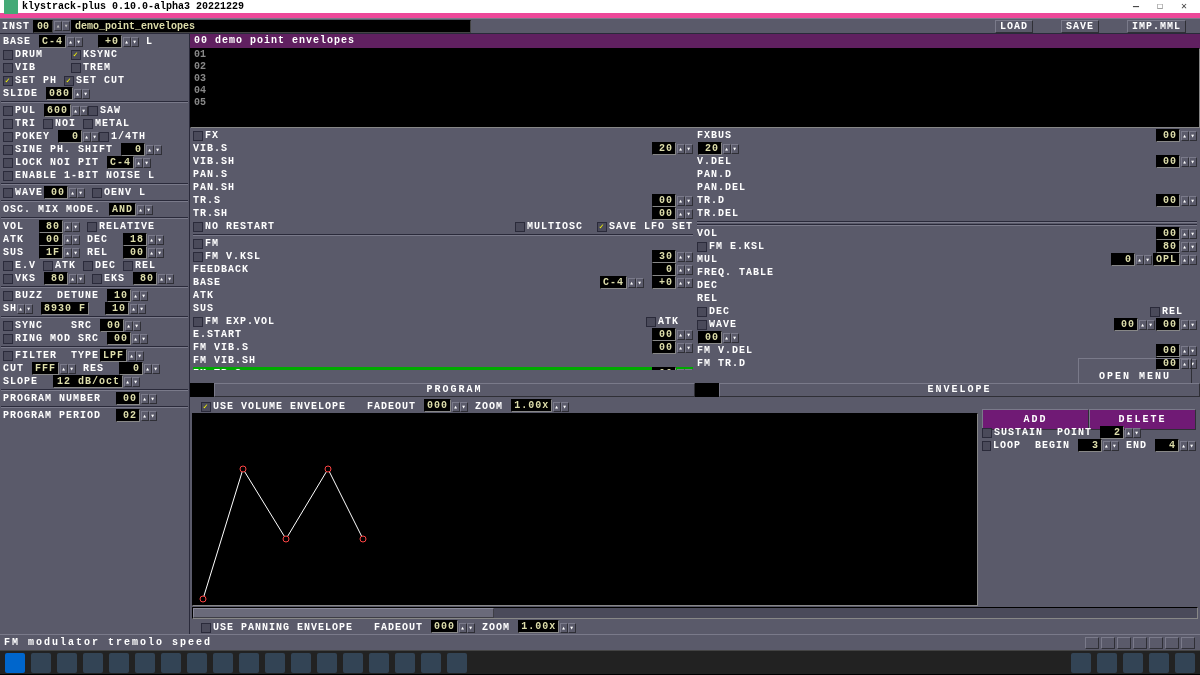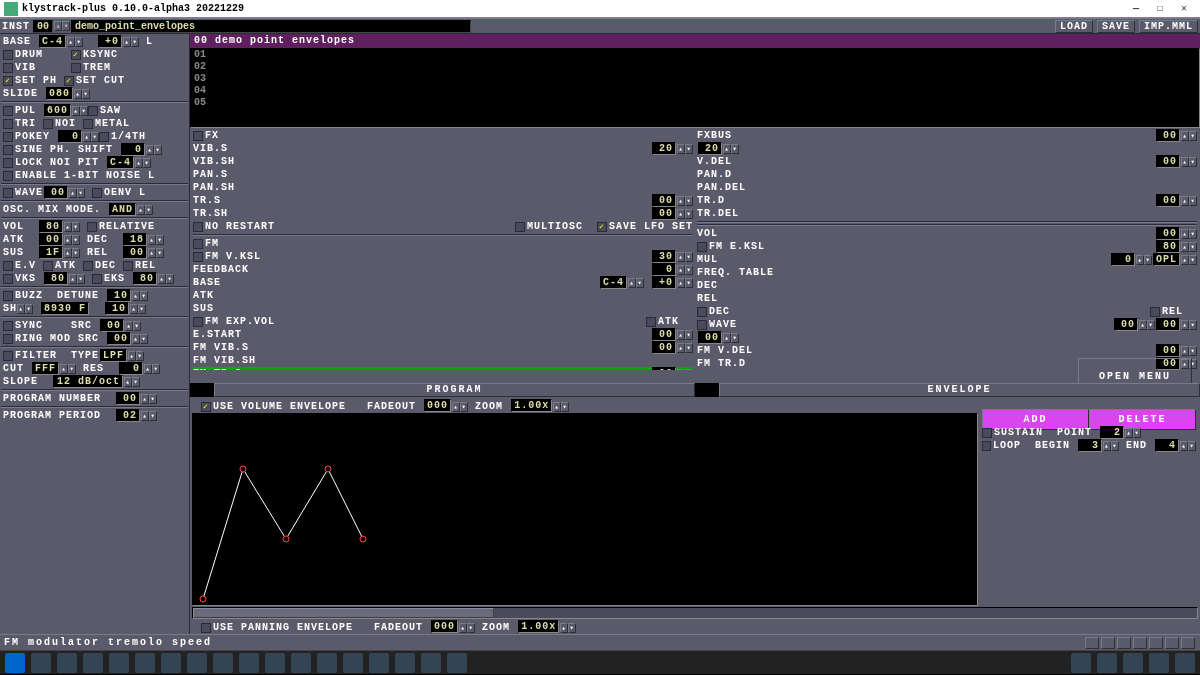--- a/index.html
+++ b/index.html
@@ -1,24 +1,24 @@
 <!DOCTYPE html>
 <html><head>
 <meta charset="utf-8">
 <style>
 * { margin:0; padding:0; box-sizing:border-box; font-family:'Courier New',monospace; font-size:10px; font-weight:bold; user-select:none; }
 body { background:#000; color:#c0c0c0; width:1200px; height:675px; overflow:hidden; position:relative; }
-.titlebar { height:18px; background:#fff; color:#000; display:flex; align-items:center; padding:0 4px; border-bottom:1px solid #ec4899; }
+.titlebar { height:18px; background:#fff; color:#000; display:flex; align-items:center; padding:0 4px; border-bottom:5px solid #ec4899; }
 .titlebar .icon { width:14px; height:14px; background:#4a7; margin-right:4px; }
 .titlebar .spacer { flex:1; }
 .titlebar .winbtn { width:24px; height:16px; text-align:center; line-height:16px; color:#444; cursor:pointer; }
 .toolbar { height:16px; background:#5a5a6a; display:flex; align-items:center; border-top:1px solid #7a7a8a; border-bottom:1px solid #2a2a3a; }
 .tb-label { color:#fff; padding:0 2px; letter-spacing:1px; }
 .tb-val { background:#000; color:#dda; padding:0 3px; margin:0 1px; border:1px inset #444; }
-.tb-btn { background:#5a5a6a; color:#fff; padding:0 4px; border:1px outset #7a7a8a; margin:0 2px; cursor:pointer; letter-spacing:1px; }
+.tb-btn { background:#5a5a6a; color:#fff; padding:0 4px; border:1px outset #7a7a8a; margin:0 14px; cursor:pointer; letter-spacing:1px; }
 .tb-spacer { flex:1; }
 .main { display:flex; height:600px; }
 .left { width:190px; background:#5a5a6a; border-right:1px solid #2a2a3a; padding:1px; overflow:hidden; }
 .right { flex:1; display:flex; flex-direction:column; }
 .row { display:flex; align-items:center; height:13px; padding:0 2px; color:#fff; letter-spacing:1px; white-space:nowrap; }
 .chk { width:10px; height:10px; border:1px solid #2a2a3a; background:#4a4a5a; display:inline-block; margin-right:2px; text-align:center; line-height:8px; color:#ff0; font-size:8px; }
 .chk.on::before { content:'✓'; }
 .val { background:#000; color:#dda; padding:0 2px; min-width:24px; display:inline-block; text-align:right; border:1px inset #333; margin:0 1px; }
 .spin { display:inline-flex; }
 .spin .sb { width:8px; height:10px; background:#5a5a6a; border:1px outset #7a7a8a; font-size:7px; line-height:8px; text-align:center; cursor:pointer; }
@@ -31,21 +31,21 @@
 .prow { display:flex; align-items:center; height:13px; color:#fff; letter-spacing:1px; }
 .prow .lbl { flex:1; }
 .prow.hl { background:#0a0; }
 .tabbar { display:flex; height:14px; }
 .tab { flex:1; background:#5a5a6a; color:#fff; text-align:center; letter-spacing:2px; border:1px outset #7a7a8a; line-height:12px; cursor:pointer;margin-left:24px; }
 .envsec { background:#5a5a6a; padding:1px; }
 .envhdr { display:flex; align-items:flex-end; height:14px; color:#fff; letter-spacing:1px; padding:0 10px; }
 .envbody { display:flex; height:195px; }
 .canvas { flex:1; background:#000; border:1px inset #333; position:relative; margin:1px; }
 .envside { width:220px; background:#5a5a6a; padding:1px; }
-.envbtn { display:inline-block; background:#d946ef; color:#fff; border:1px outset #7a7a8a; padding:4px 8px; letter-spacing:2px; cursor:pointer; }
+.envbtn { display:inline-block; background:#701a75; color:#fff; border:1px outset #7a7a8a; padding:4px 8px; letter-spacing:2px; cursor:pointer; }
 svg { position:absolute; top:0; left:0; }
 .statusbar { height:16px; background:#5a5a6a; color:#fff; display:flex; align-items:center; padding:0 4px; letter-spacing:2px; border-top:1px solid #7a7a8a; }
 .statusbar .spacer { flex:1; }
 .sicon { width:14px; height:12px; border:1px outset #7a7a8a; margin:0 1px; cursor:pointer; }
 .taskbar { height:24px; background:#222; border-top:1px solid #444; display:flex; align-items:center; padding:0 2px; }
 .tbicon { width:20px; height:20px; margin:0 3px; background:#345; border-radius:2px; cursor:pointer; }
 .scrollh { height:12px; background:#4a4a5a; border:1px inset #333; position:relative; margin:0 1px; }
 .scrollh .thumb { position:absolute; height:100%; background:#6a6a7a; border:1px outset #8a8a9a; }
 </style>
 </head>

